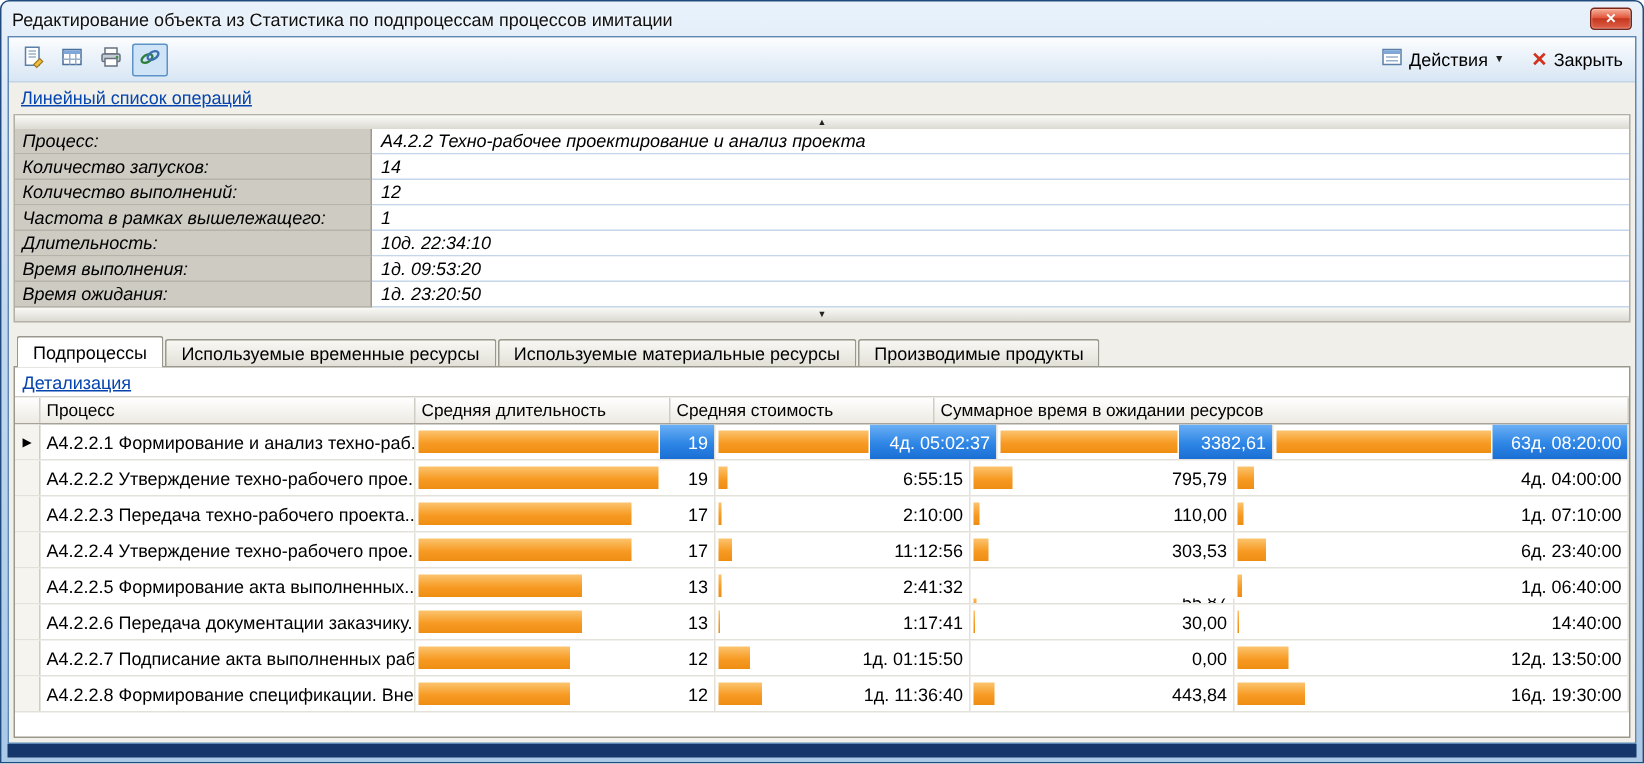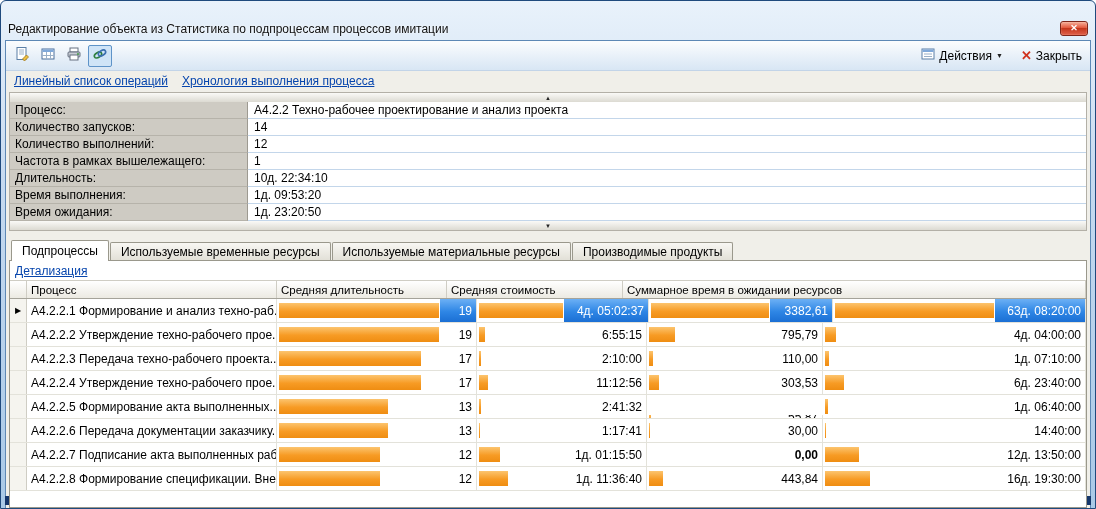--- a/index.html
+++ b/index.html
@@ -1,21 +1,21 @@
 <!DOCTYPE html>
 <html style="--bar-orange: #F79B24; --selection-blue: #2E86E5; --link-blue: #0645AD; --title-frame-blue: #A9C9E7; --bottom-strip-navy: #15366B;"><head>
 <meta charset="utf-8">
 <style>
   * { box-sizing: border-box; margin: 0; padding: 0; }
   html,body { width: 1096px; height: 509px; }
   body { font-family: "Liberation Sans", sans-serif; font-size: 12px; color: #000; background: #fff; }
 
   .window { position: relative; width: 1096px; height: 509px;
     background: linear-gradient(180deg,#e9f2fb 0%,#c6daf0 35%,#a9c9e7 100%);
-    border: 1px solid #1f4a7d; border-radius: 6px 6px 0 0; padding: 16px 4px; overflow: hidden; }
+    border: 1px solid #1f4a7d; border-radius: 6px 6px 0 0; padding: 0 4px; overflow: hidden; }
 
   .titlebar { height: 23px; display: flex; align-items: center; padding: 0 3px; }
   .title { font-size: 12px; color: #101010; text-shadow: 0 0 3px #fff; white-space: nowrap; }
   .win-close { margin-left: auto; width: 28px; height: 15px; border: 1px solid #7e251a; border-radius: 3px;
     background: linear-gradient(180deg,#f6b09b 0%,#e2573c 45%,#c4371d 50%,#e0604a 100%);
     color: #fff; font-size: 9px; font-weight: bold; line-height: 1;
     display: flex; align-items: center; justify-content: center; cursor: pointer; box-shadow: inset 0 0 1px #ffd; }
 
   .content { height: 472px; background: #f0efe9; border: 1px solid #5d88b5;
     display: flex; flex-direction: column; overflow: hidden; }
@@ -27,21 +27,21 @@
   .tbtn.pressed { background: #cfe4f7; border: 1px solid #5e93c8; border-radius: 2px; }
   .tb-right { margin-left: auto; display: flex; align-items: center; gap: 10px; }
   .tbtn-text { display: flex; align-items: center; gap: 4px; background: transparent; border: none;
     font: inherit; cursor: pointer; padding: 2px 4px; }
   .caret { font-size: 7px; color: #222; }
   .redx { color: #d0321e; font-weight: bold; font-size: 13px; line-height: 1; }
 
   .links-row { flex: 0 0 20px; display: flex; align-items: center; gap: 14px; padding: 0 8px; }
   .link { color: var(--link-blue,#0645AD); text-decoration: underline; cursor: pointer; white-space: nowrap; }
 
-  .props-wrap { margin: 1px 3px 0; border: 1px solid #b3b0a7; background: #e8e6df; }
+  .props-wrap { margin: 1px 3px 0; border: 1px solid #b3b0a7; background: #e8e6df; font-style: italic; }
   .scroll-strip { height: 9px; display: flex; align-items: center; justify-content: center;
     background: linear-gradient(180deg,#fafaf7,#dcdad2); cursor: pointer; }
   .tri { font-size: 6px; line-height: 1; color: #222; }
   .prop-row { display: flex; height: 17px; }
   .prop-label { width: 238px; background: #cecbc3; border-bottom: 1px solid #b6b3aa; border-right: 1px solid #9d9a91;
     padding: 0 5px; display: flex; align-items: center; white-space: nowrap; }
   .prop-value { flex: 1; background: #fff; border-bottom: 1px solid #c3d6ea; padding: 0 6px;
     display: flex; align-items: center; white-space: nowrap; }
 
   .tab-strip { margin: 9px 3px 0; display: flex; align-items: flex-end; height: 21px; padding-left: 2px; }
@@ -133,21 +133,20 @@
         </button>
         <button class="tbtn-text">
           <span class="redx">✕</span>
           <span>Закрыть</span>
         </button>
       </div>
     </div>
 
     <div class="links-row">
       <a class="link">Линейный список операций</a>
-      <a class="link">Хронология выполнения процесса</a>
     </div>
 
     <div class="props-wrap">
       <div class="scroll-strip">
           <span class="tri">▲</span>
         </div>
       <div class="props-grid">
           <div class="prop-row">
             <div class="prop-label">Процесс:</div>
             <div class="prop-value">А4.2.2 Техно-рабочее проектирование и анализ проекта</div>
@@ -206,21 +205,21 @@
               <div class="cell marker" style="width: 17px;">
                 <span class="marker-arrow">▶</span>
               </div>
               <div class="cell process" style="width: 250px;">А4.2.2.1 Формирование и анализ техно-раб...</div>
               <div class="cell metric" style="width: 200px;">
                 <div class="barwrap">
                   <div class="bar" style="width: 100%;"></div>
                 </div>
                 <div class="val sel" style="width: 36px;">19</div>
               </div>
-              <div class="cell metric" style="width: 172px;">
+              <div class="cell metric" style="width: 188px;">
                 <div class="barwrap">
                   <div class="bar" style="width: 100%;"></div>
                 </div>
                 <div class="val sel" style="width: 84px;">4д. 05:02:37</div>
               </div>
               <div class="cell metric" style="width: 184px;">
                 <div class="barwrap">
                   <div class="bar" style="width: 100%;"></div>
                 </div>
                 <div class="val sel" style="width: 62px;">3382,61</div>
@@ -380,21 +379,21 @@
                   <div class="bar" style="width: 63%;"></div>
                 </div>
                 <div class="val" style="width: 36px;">12</div>
               </div>
               <div class="cell metric" style="width: 170px;">
                 <div class="barwrap">
                   <div class="bar" style="width: 25%;"></div>
                 </div>
                 <div class="val" style="width: 84px;">1д. 01:15:50</div>
               </div>
-              <div class="cell metric" style="width: 176px; font-weight: bold;">
+              <div class="cell metric" style="width: 176px;">
                 <div class="barwrap">
                   <div class="bar" style="width: 0%;"></div>
                 </div>
                 <div class="val" style="width: 62px;">0,00</div>
               </div>
               <div class="cell metric" style="flex: 1 1 0%;">
                 <div class="barwrap">
                   <div class="bar" style="width: 19.9%;"></div>
                 </div>
                 <div class="val" style="width: 90px;">12д. 13:50:00</div>

